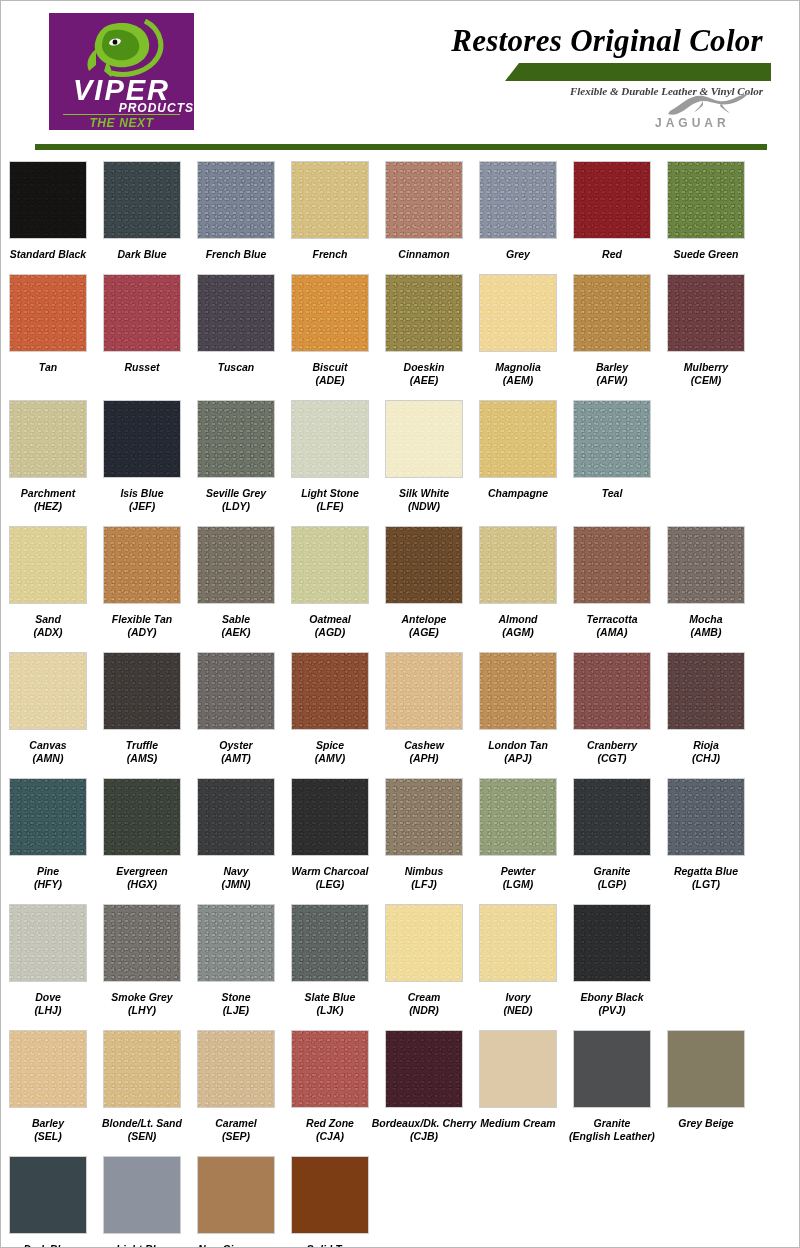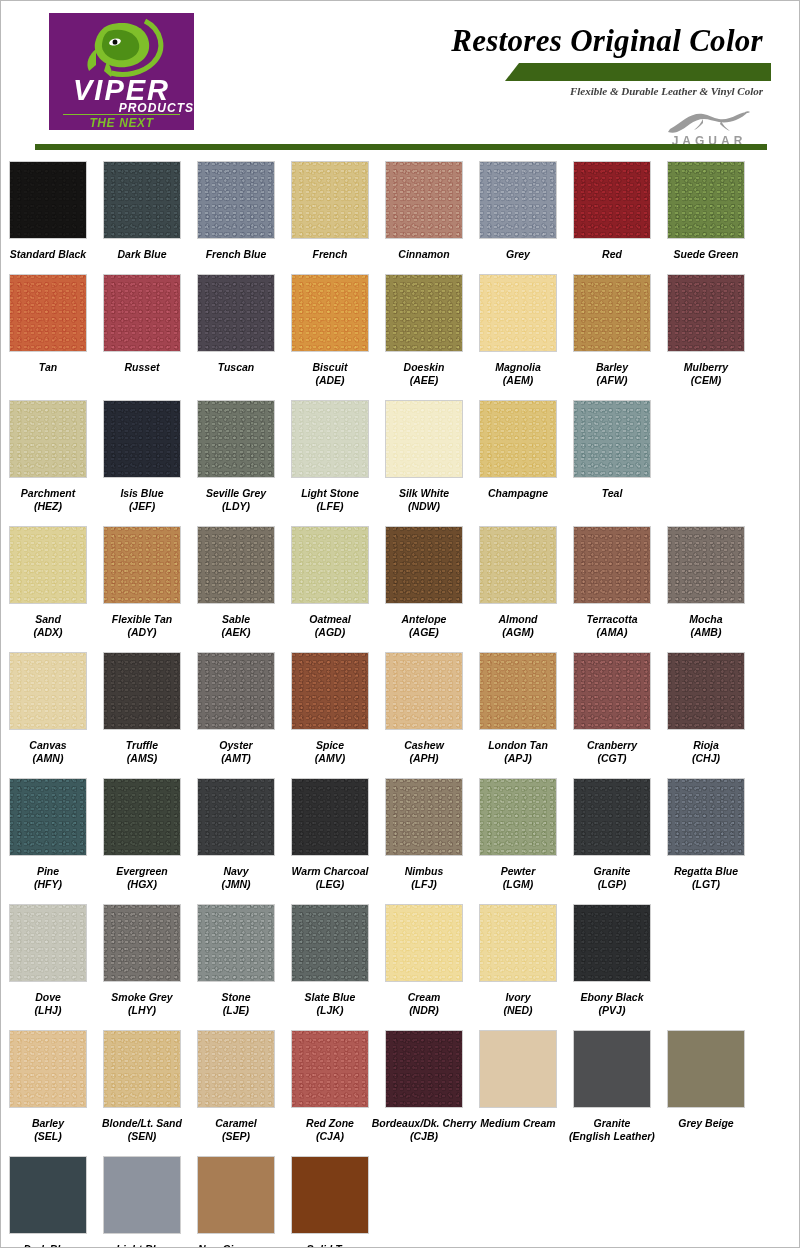--- a/index.html
+++ b/index.html
@@ -118,23 +118,23 @@
     font-family: "Liberation Serif", serif;
     font-style: italic;
     font-weight: bold;
     font-size: 11px;
     color: #404040;
     white-space: nowrap;
   }
   #jaguar-logo {
     position: absolute;
     right: 36px;
-    top: 108px;
+    top: 90px;
     width: 108px;
-    text-align: center;
+    text-align: left;
   }
   #jaguar-cat {
     display: block;
     margin: 0 auto;
   }
   #jaguar-word {
     display: block;
     margin-top: -1px;
     color: #9b9b9b;
     font-size: 12px;

